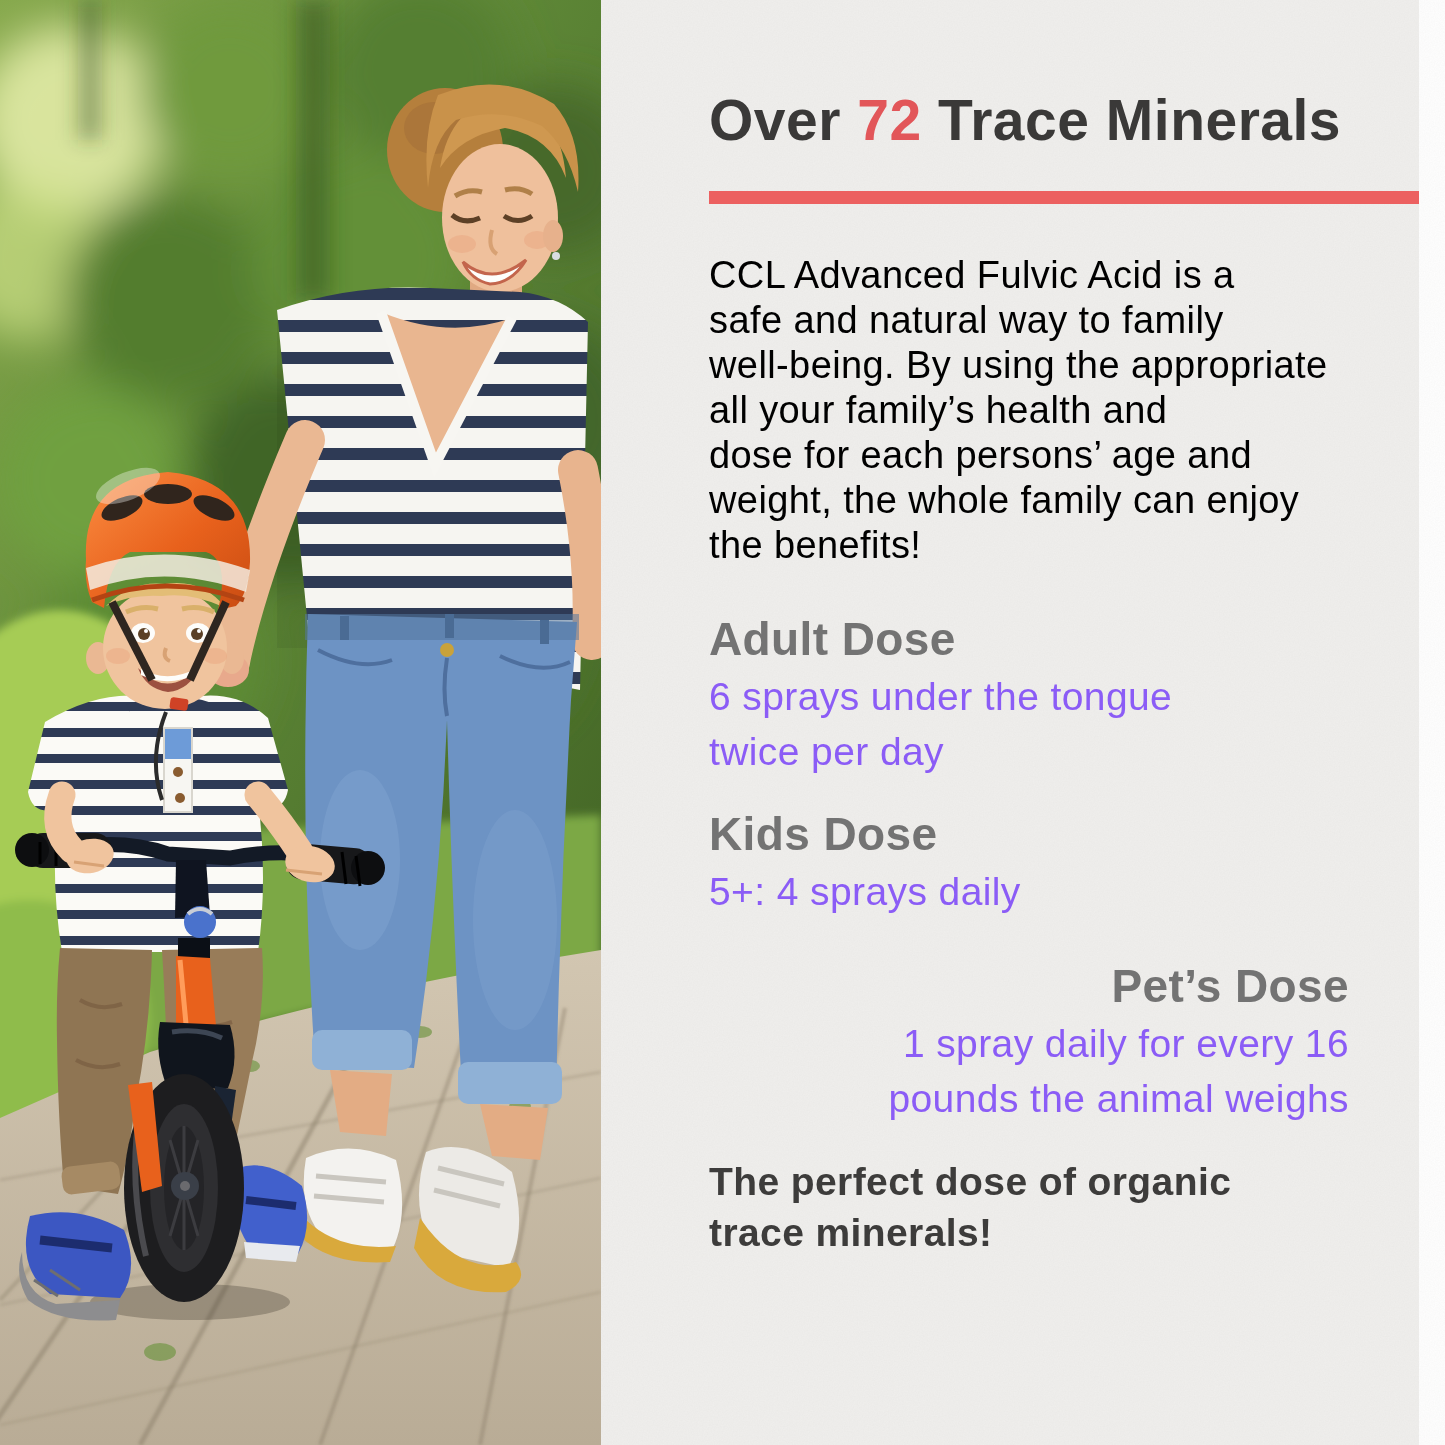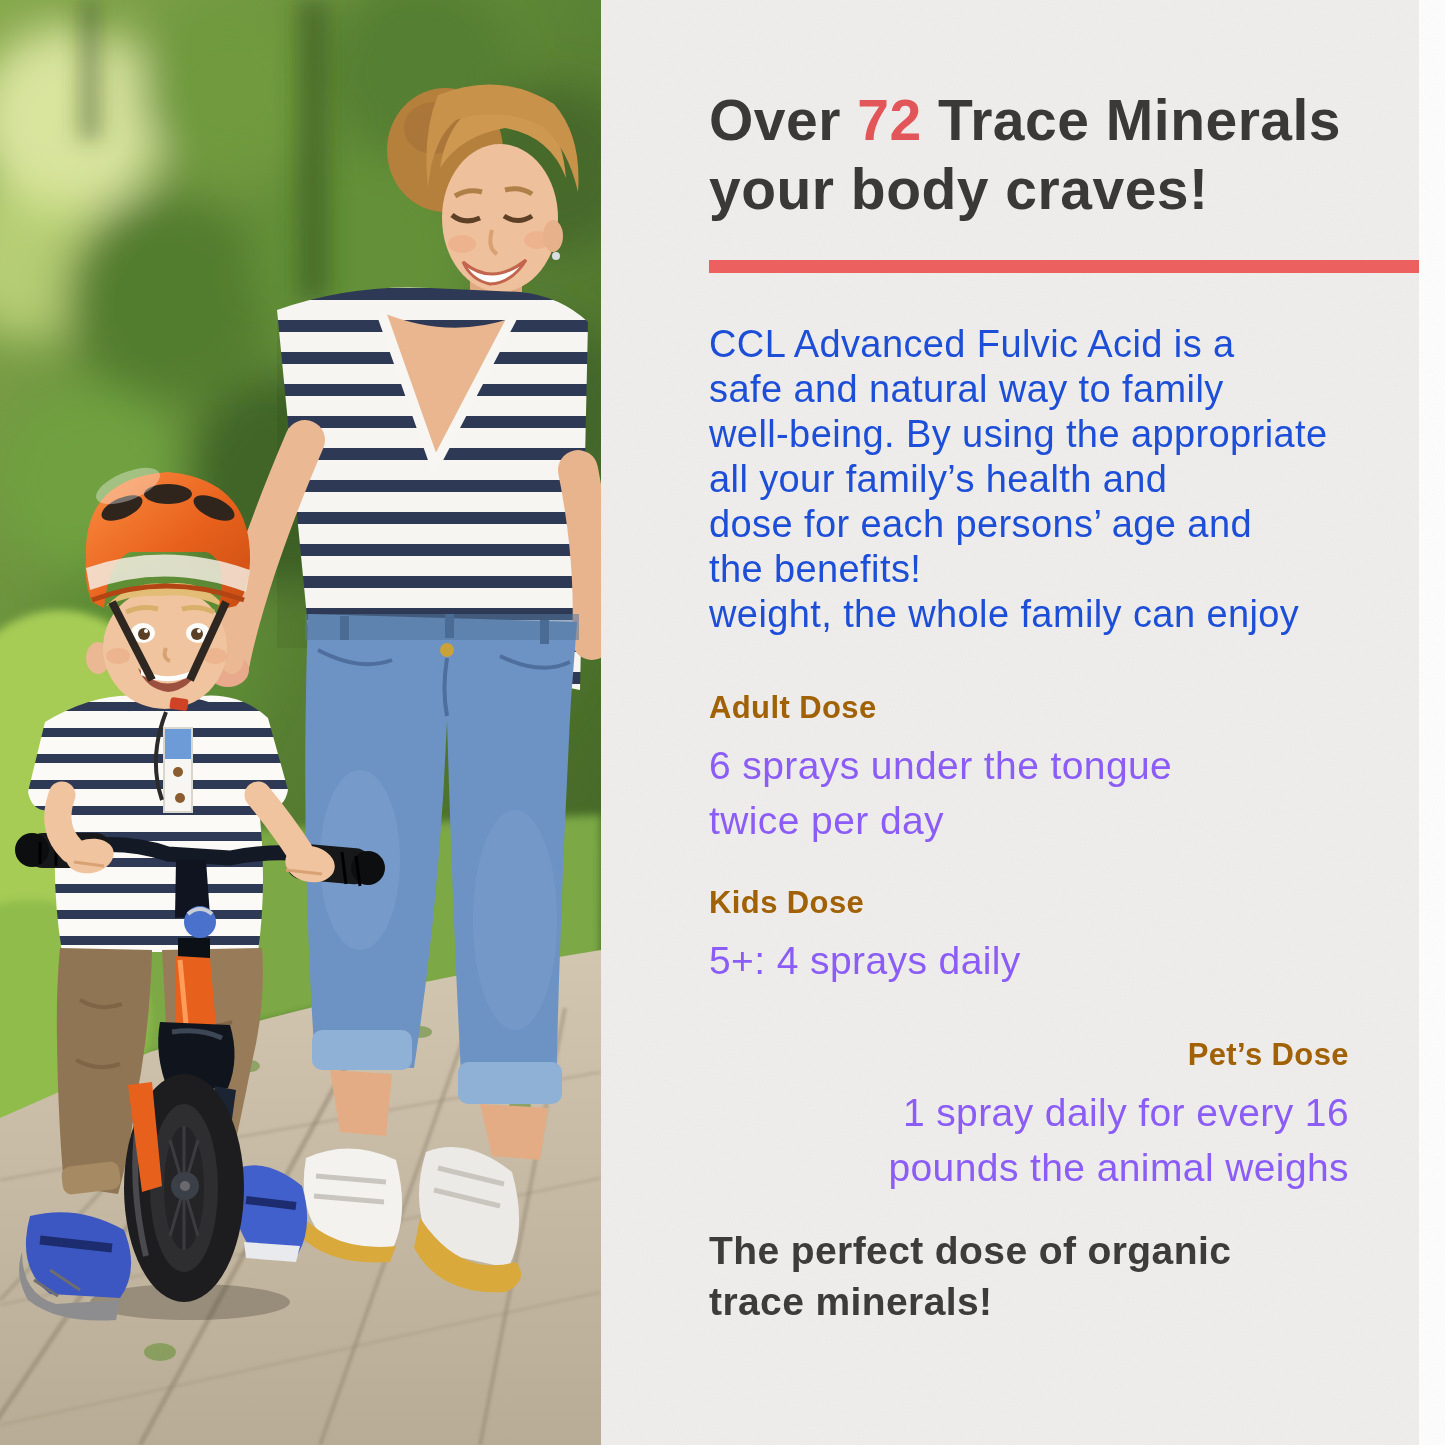--- a/index.html
+++ b/index.html
@@ -10,24 +10,24 @@
   .photo svg{display:block;}
   
   .panel{position:absolute;left:601px;top:0;width:818px;height:1445px;
          background:#f0efed;box-sizing:border-box;padding:86px 70px 0 108px;}
   .paper-noise{position:absolute;left:0;top:0;width:844px;height:1445px;pointer-events:none;}
   .panel-content{position:relative;}
   .headline{margin:0;color:#3a3938;font-size:57px;line-height:69px;font-weight:bold;
             letter-spacing:.5px;white-space:nowrap;}
   .headline .accent{color:#e25659;}
   .divider{height:13px;background:#ec6060;margin:36px -70px 0 0;}
-  .intro{margin-top:49px;color:#1d4ed8;font-size:38px;line-height:45px;letter-spacing:.4px;}
+  .intro{margin-top:49px;color:#000000;font-size:38px;line-height:45px;letter-spacing:.4px;}
   .intro div{white-space:nowrap;}
   .dose{margin:0;}
-  .dose-title{margin:0;color:#a16207;font-size:31px;line-height:50px;font-weight:bold;letter-spacing:.4px;}
+  .dose-title{margin:0;color:#737373;font-size:46px;line-height:50px;font-weight:bold;letter-spacing:.4px;}
   .dose-body{margin-top:5px;color:#8b5cf6;font-size:39px;line-height:55px;letter-spacing:.4px;}
   .dose-body div{white-space:nowrap;}
   .m-adult{margin-top:46px;}
   .m-kids{margin-top:30px;}
   .m-pets{margin-top:42px;text-align:right;}
   .closing{margin-top:30px;color:#3d3c3b;font-size:39px;line-height:51px;font-weight:bold;letter-spacing:.4px;}
   .closing div{white-space:nowrap;}
 </style>
 </head>
 <body>
@@ -293,33 +293,32 @@
       </filter>
       <rect width="844" height="1445" filter="url(#paperGrain)"></rect>
     </svg>
 
     <div class="panel-content">
       <h1 class="headline">
         <span>Over</span>
         <span class="accent">72</span>
         <span>Trace Minerals</span>
         <br>
-        <span>your body craves!</span>
       </h1>
 
       <div class="divider"></div>
 
       <div class="intro">
         <div>CCL Advanced Fulvic Acid is a</div>
         <div>safe and natural way to family</div>
         <div>well-being. By using the appropriate</div>
         <div>all your family’s health and</div>
         <div>dose for each persons’ age and</div>
+        <div>weight, the whole family can enjoy</div>
         <div>the benefits!</div>
-        <div>weight, the whole family can enjoy</div>
       </div>
 
       <section class="dose m-adult">
         <h2 class="dose-title">Adult Dose</h2>
         <div class="dose-body">
           <div>6 sprays under the tongue</div>
           <div>twice per day</div>
         </div>
       </section>
 

